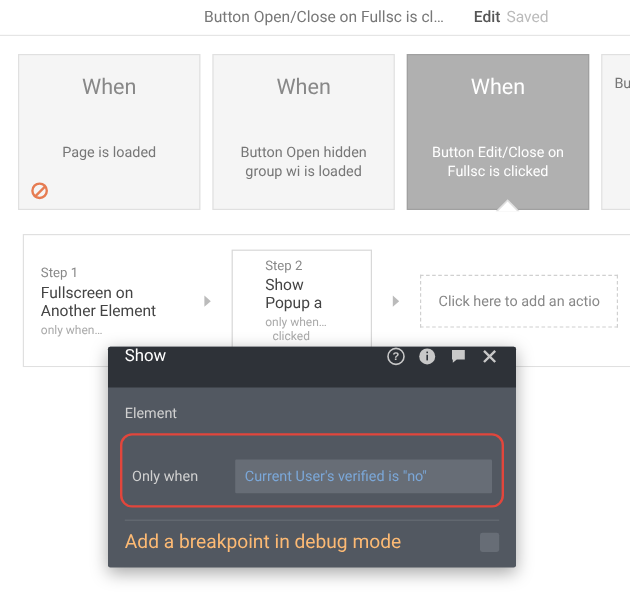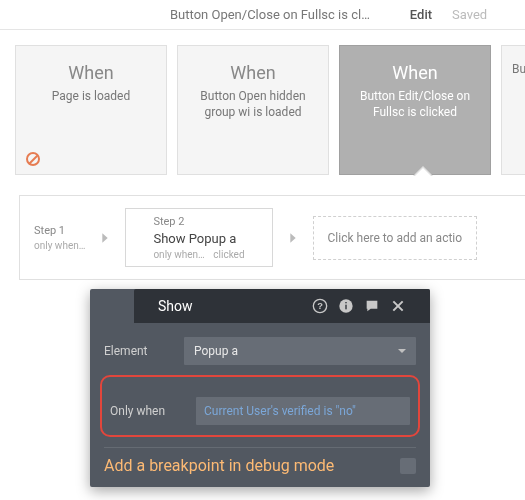--- a/index.html
+++ b/index.html
@@ -14,21 +14,21 @@
 
   
   .topbar {
     height: 30px;
     border-bottom: 1px solid #e5e5e5;
     display: flex;
     align-items: center;
     padding: 0 10px;
     font-size: 13px;
     color: #888;
-    gap: 20px;
+    gap: 5px;
   }
   .topbar .page-title {
     color: #777;
     white-space: nowrap;
     margin-left: 160px;
   }
   .topbar .edit-link {
     color: #555;
     font-weight: 500;
     margin-left: 20px;
@@ -51,20 +51,21 @@
     flex: 0 0 152px;
     height: 130px;
     background: #f5f5f5;
     border: 1px solid #e0e0e0;
     display: flex;
     flex-direction: column;
     align-items: center;
     padding: 16px 10px 8px 10px;
     position: relative;
     text-align: center;
+    gap: 31px;
   }
   .event-card.selected {
     background: #b0b0b0;
     border-color: #a0a0a0;
   }
   .event-card .when-label {
     font-size: 18px;
     color: #888;
     font-weight: 400;
     margin-bottom: 6px;
@@ -178,24 +179,22 @@
     background: #525861;
     border-radius: 2px;
     box-shadow: 0 4px 14px rgba(0,0,0,0.35);
     color: #e5e5e5;
     font-size: 13px;
   }
   .panel-header {
     background: #2e3238;
     height: 34px;
     display: flex;
-    align-items: center;
-    padding: 0 24px;
+    padding: 0 14px;
     border-radius: 2px 2px 0 0;
-    margin-left: 44px;
   }
   .panel-title {
     flex: 1;
     font-size: 14px;
     color: #fff;
   }
   .panel-icons {
     display: flex;
     gap: 10px;
     color: #c8c8c8;
@@ -317,20 +316,21 @@
     </div>
 
   </div>
 
   <div class="selected-pointer"></div>
 
   <div class="steps-strip">
 
     <div class="step-block">
       <div class="step-label">Step 1</div>
+      <div class="step-title">Fullscreen on Another Element</div>
       <div class="step-meta">only when…</div>
     </div>
 
     <div class="arrow-sep">
       <svg class="svg-icon" viewBox="0 0 24 24">
           <path d="M8 5l8 7-8 7z"></path>
         </svg>
     </div>
 
     <div class="step-block step-boxed">
@@ -381,23 +381,20 @@
             <path d="M5 5l14 14M19 5L5 19" stroke="currentColor" stroke-width="3" fill="none"></path>
           </svg>
       </span>
     </div>
   </div>
 
   <div class="panel-body">
 
     <div class="panel-row">
       <div class="row-label">Element</div>
-      <div class="select-field">
-        <span>Popup a</span>
-      </div>
     </div>
 
     <div class="highlight-row">
       <div class="row-label">Only when</div>
       <div class="expression-field">
         <span class="expr-text">Current User's verified is "no"</span>
       </div>
     </div>
 
     <div class="breakpoint-row">

